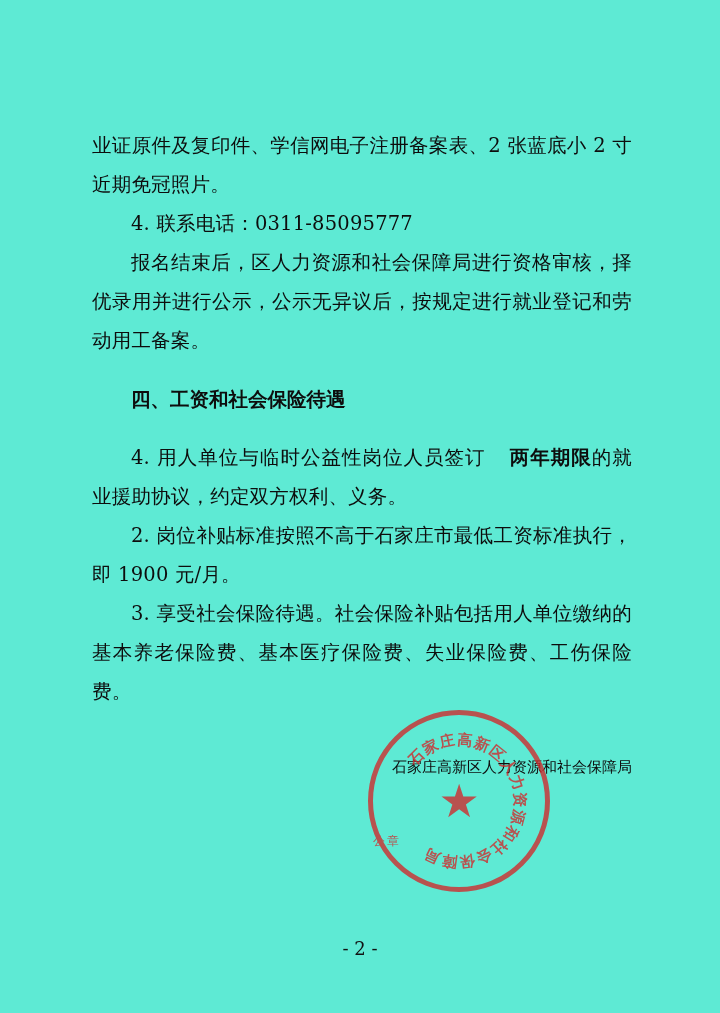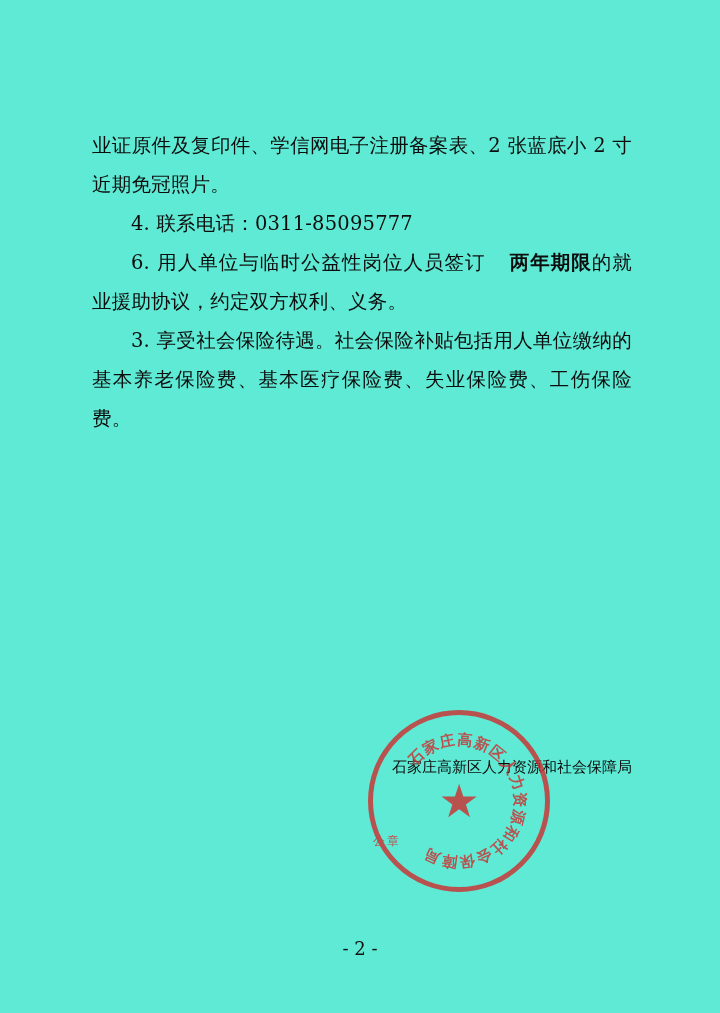--- a/index.html
+++ b/index.html
@@ -134,21 +134,24 @@
   }
 </style>
 </head>
 <body>
 
 <div class="page">
 
   <div class="doc-body">
     <p class="para">业证原件及复印件、学信网电子注册备案表、2 张蓝底小 2 寸近期免冠照片。</p>
     <p class="para indent">4. 联系电话：0311-85095777</p>
-    <p class="para indent"><span>6. 用人单位与临时公益性岗位人员签订</span><span class="bold-inline">两年期限</span><span>的就业援助协议，约定双方权利、义务。</span></p>
+    <p class="para indent">报名结束后，区人力资源和社会保障局进行资格审核，择优录用并进行公示，公示无异议后，按规定进行就业登记和劳动用工备案。</p>
+    <p class="heading">四、工资和社会保险待遇</p>
+    <p class="para indent"><span>4. 用人单位与临时公益性岗位人员签订</span><span class="bold-inline">两年期限</span><span>的就业援助协议，约定双方权利、义务。</span></p>
+    <p class="para indent">2. 岗位补贴标准按照不高于石家庄市最低工资标准执行，即 1900 元/月。</p>
     <p class="para indent">3. 享受社会保险待遇。社会保险补贴包括用人单位缴纳的基本养老保险费、基本医疗保险费、失业保险费、工伤保险费。</p>
   </div>
 
   <div class="signature">
     <span class="sig-line">石家庄高新区人力资源和社会保障局</span>
   </div>
 
   <div class="seal">
     <div class="seal-inner"></div>
     <div class="seal-text" id="sealArc">

